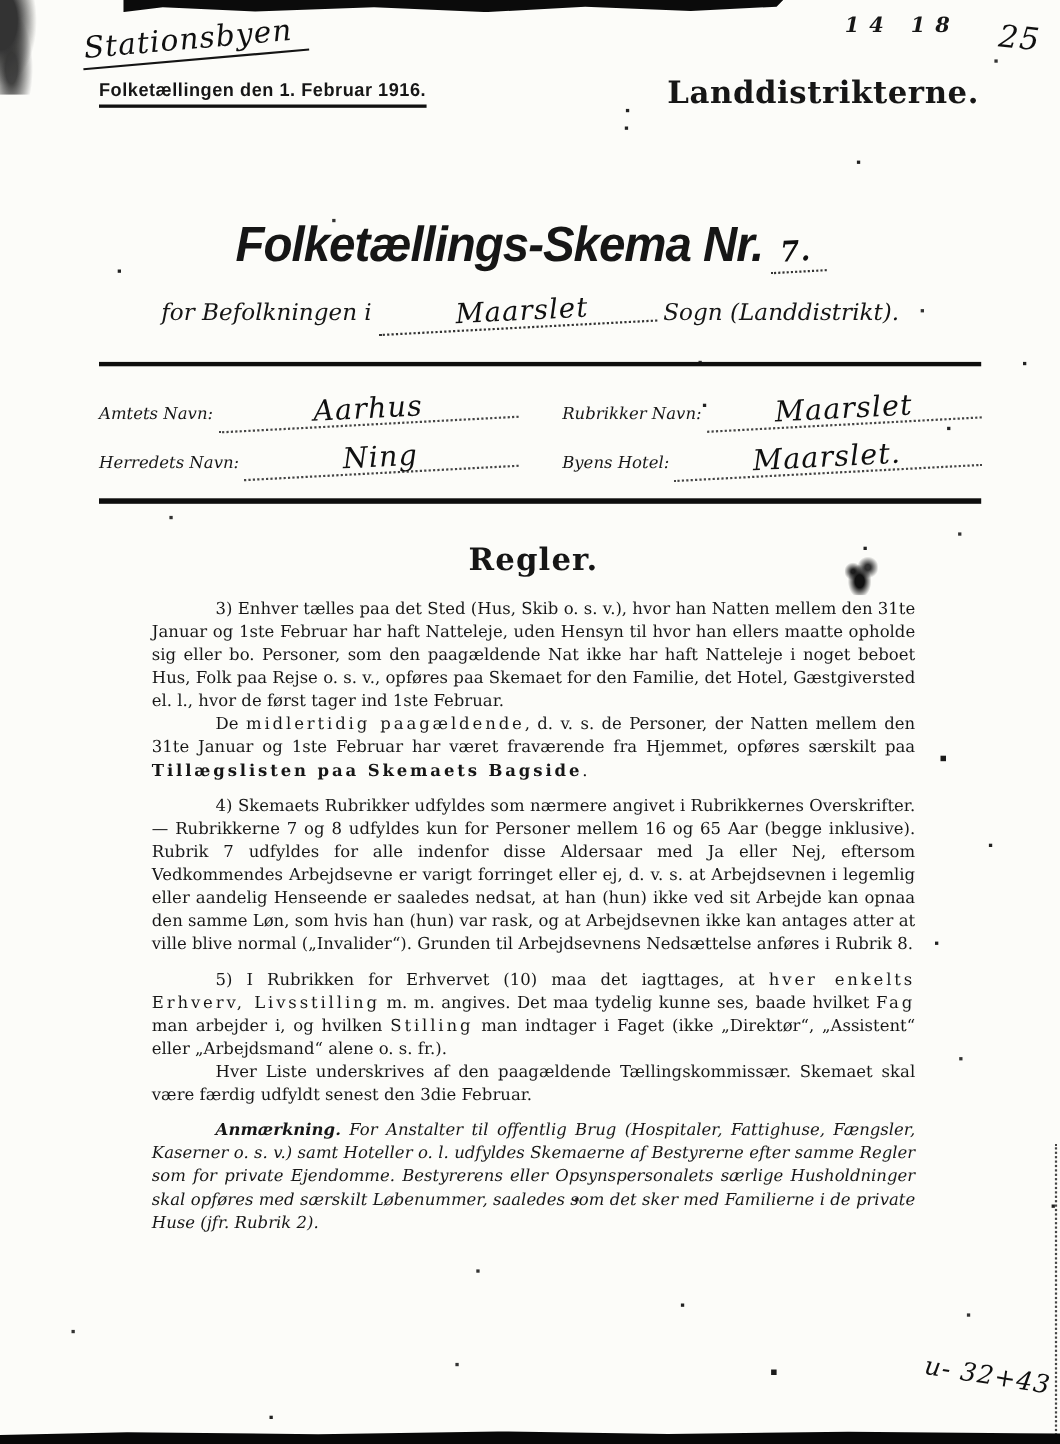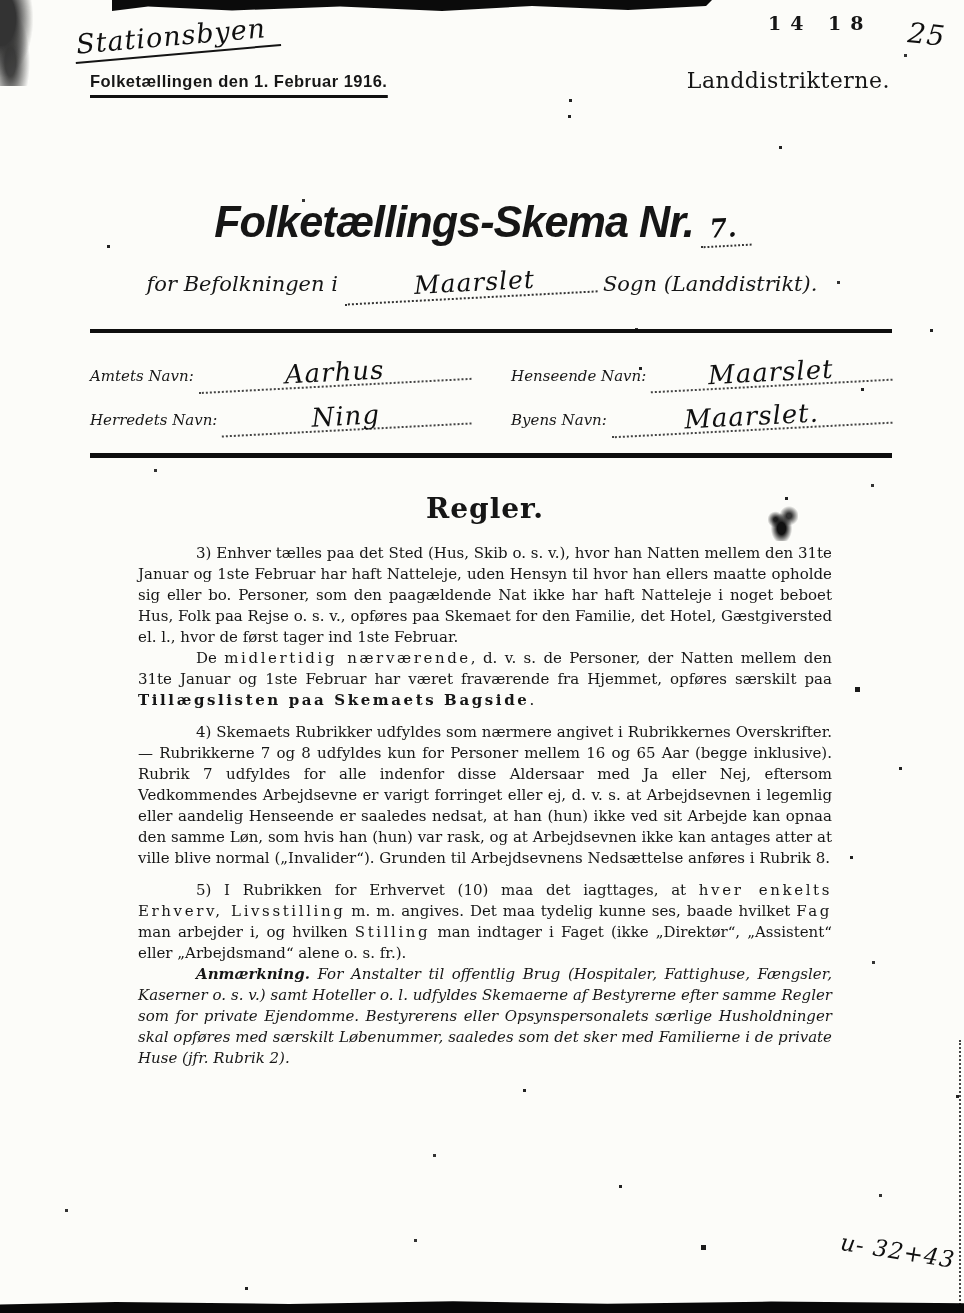--- a/index.html
+++ b/index.html
@@ -33,24 +33,24 @@
       931px 330px 0 1px #222,155px 470px 0 1px #333,900px 768px 0 1px #222;}
   
   .handwriting{font-family:"DejaVu Serif", serif;font-style:italic;color:#101010;
     transform:rotate(-3deg);letter-spacing:1px;}
   
   .signature{position:absolute;left:74px;top:20px;font-size:27px;transform:rotate(-5deg);
     border-bottom:2px solid #141414;padding:0 14px 2px 2px;}
   .census-line{position:absolute;left:90px;top:72px;
     font-family:"Liberation Sans", sans-serif;font-weight:bold;font-size:17px;letter-spacing:.5px;
     border-bottom:3px solid #101010;padding-bottom:3px;transform:scaleX(.97);transform-origin:left;}
-  .stamp-numbers{position:absolute;left:768px;top:12px;font-size:19px;font-weight:bold;
+  .stamp-numbers{position:absolute;left:768px;top:12px;font-size:19px;font-weight:bold;font-style:italic;
     letter-spacing:9px;font-family:"DejaVu Serif", serif;}
   .page-number{position:absolute;left:908px;top:18px;font-size:28px;transform:rotate(6deg);}
-  .district-heading{position:absolute;right:74px;top:68px;font-size:22px;font-weight:normal;
+  .district-heading{position:absolute;right:74px;top:68px;font-size:28px;font-weight:bold;
     font-family:"DejaVu Serif", serif;letter-spacing:.5px;}
   
   .title-block{position:absolute;left:0;top:196px;width:964px;text-align:center;}
   .main-title{display:inline-block;margin:0;font-family:"Liberation Sans", sans-serif;
     font-weight:bold;font-style:italic;font-size:45px;letter-spacing:-1px;transform:scaleX(.96);}
   .title-number{display:inline-block;font-size:26px;border-bottom:2px dotted #333;
     padding:0 14px 2px 10px;vertical-align:baseline;margin-left:6px;}
   .subtitle{margin-top:20px;font-size:21px;font-style:italic;}
   .subtitle .fill{display:inline-block;min-width:225px;border-bottom:2px dotted #333;
     font-size:25px;padding:0 10px 0 18px;margin:0 6px;}
@@ -98,46 +98,47 @@
     </div>
   </div>
 
   <div class="form-box">
     <div class="form-row">
       <div class="field">
         <span class="field-label">Amtets Navn:</span>
         <span class="field-value handwriting">Aarhus</span>
       </div>
       <div class="field">
-        <span class="field-label">Henseende Navn:</span>
+        <span class="field-label">Rubrikker Navn:</span>
         <span class="field-value handwriting">Maarslet</span>
       </div>
     </div>
     <div class="form-row">
       <div class="field">
         <span class="field-label">Herredets Navn:</span>
         <span class="field-value handwriting">Ning</span>
       </div>
       <div class="field">
-        <span class="field-label">Byens Navn:</span>
+        <span class="field-label">Byens Hotel:</span>
         <span class="field-value handwriting">Maarslet.</span>
       </div>
     </div>
   </div>
 
   <div class="rules">
     <h2 class="rules-heading">Regler.</h2>
 
 
 
     <p class="sub">3) Enhver tælles paa det Sted (Hus, Skib o. s. v.), hvor han Natten mellem den 31te Januar og 1ste Februar har haft Natteleje, uden Hensyn til hvor han ellers maatte opholde sig eller bo.  Personer, som den paagældende Nat ikke har haft Natteleje i noget beboet Hus, Folk paa Rejse o. s. v., opføres paa Skemaet for den Familie, det Hotel, Gæstgiversted el. l., hvor de først tager ind 1ste Februar.</p>
-    <p><span>De </span><span class="spaced">midlertidig nærværende</span><span>, d. v. s. de Personer, der Natten mellem den 31te Januar og 1ste Februar har været fraværende fra Hjemmet, opføres særskilt paa </span><span class="spaced bold">Tillægslisten paa Skemaets Bagside</span><span>.</span></p>
+    <p><span>De </span><span class="spaced">midlertidig paagældende</span><span>, d. v. s. de Personer, der Natten mellem den 31te Januar og 1ste Februar har været fraværende fra Hjemmet, opføres særskilt paa </span><span class="spaced bold">Tillægslisten paa Skemaets Bagside</span><span>.</span></p>
 
     <p>4) Skemaets Rubrikker udfyldes som nærmere angivet i Rubrikkernes Overskrifter. — Rubrikkerne 7 og 8 udfyldes kun for Personer mellem 16 og 65 Aar (begge inklusive).  Rubrik 7 udfyldes for alle indenfor disse Aldersaar med Ja eller Nej, eftersom Vedkommendes Arbejdsevne er varigt forringet eller ej, d. v. s. at Arbejdsevnen i legemlig eller aandelig Henseende er saaledes nedsat, at han (hun) ikke ved sit Arbejde kan opnaa den samme Løn, som hvis han (hun) var rask, og at Arbejdsevnen ikke kan antages atter at ville blive normal („Invalider“).  Grunden til Arbejdsevnens Nedsættelse anføres i Rubrik 8.</p>
 
     <p class="sub"><span>5) I Rubrikken for Erhvervet (10) maa det iagttages, at </span><span class="spaced">hver enkelts Erhverv, Livsstilling</span><span> m. m. angives.  Det maa tydelig kunne ses, baade hvilket </span><span class="spaced">Fag</span><span> man arbejder i, og hvilken </span><span class="spaced">Stilling</span><span> man indtager i Faget (ikke „Direktør“, „Assistent“ eller „Arbejdsmand“ alene o. s. fr.).</span></p>
+    <p>Hver Liste underskrives af den paagældende Tællingskommissær.  Skemaet skal være færdig udfyldt senest den 3die Februar.</p>
 
     <p class="remark-block"><span class="bold">Anmærkning.</span><span> For Anstalter til offentlig Brug (Hospitaler, Fattighuse, Fængsler, Kaserner o. s. v.) samt Hoteller o. l. udfyldes Skemaerne af Bestyrerne efter samme Regler som for private Ejendomme. Bestyrerens eller Opsynspersonalets særlige Husholdninger skal opføres med særskilt Løbenummer, saaledes som det sker med Familierne i de private Huse (jfr. Rubrik 2).</span></p>
   </div>
 
   <div class="bottom-note handwriting">u- 32+43</div>
 
 </div>
 
 </body></html>

